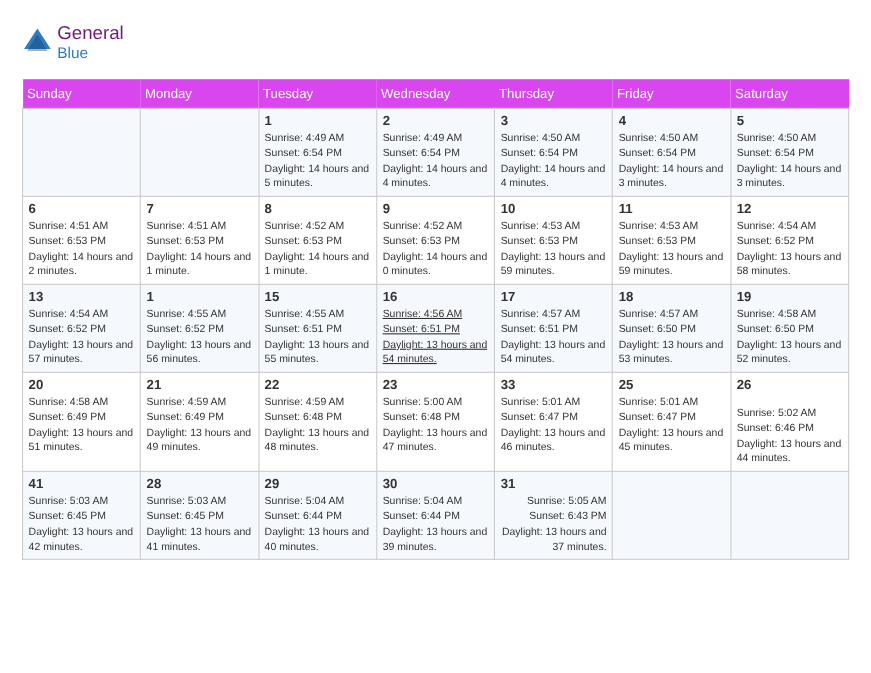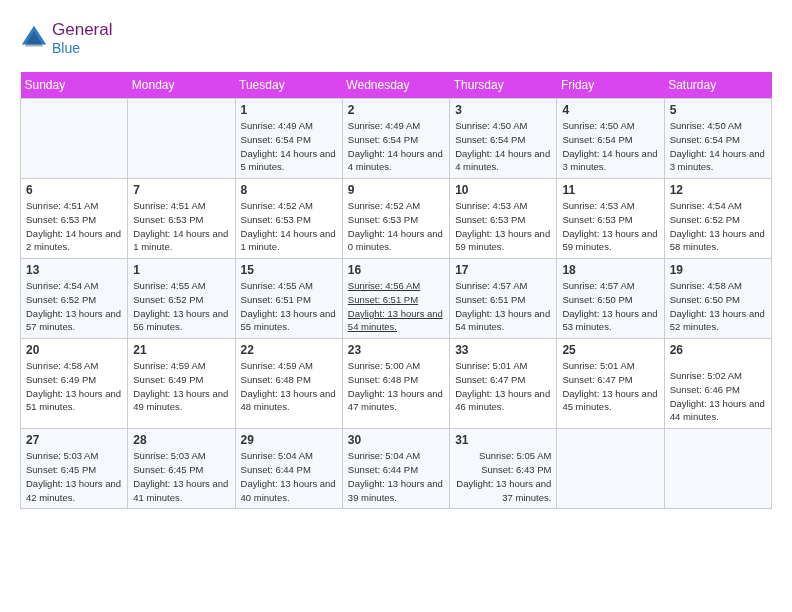--- a/index.html
+++ b/index.html
@@ -276,21 +276,21 @@
         </td>
         <td>
           <span class="day-number">26</span>
           <div class="day-info" style="white-space: pre-line; margin-top: 12px;">Sunrise: 5:02 AM
 Sunset: 6:46 PM
 Daylight: 13 hours and 44 minutes.</div>
         </td>
       </tr>
       <tr>
         <td>
-          <span class="day-number">27</span>
+          <span class="day-number">41</span>
           <div class="day-info" style="white-space: pre-line;">Sunrise: 5:03 AM
 Sunset: 6:45 PM
 Daylight: 13 hours and 42 minutes.</div>
         </td>
         <td>
           <span class="day-number">28</span>
           <div class="day-info" style="white-space: pre-line;">Sunrise: 5:03 AM
 Sunset: 6:45 PM
 Daylight: 13 hours and 41 minutes.</div>
         </td>

